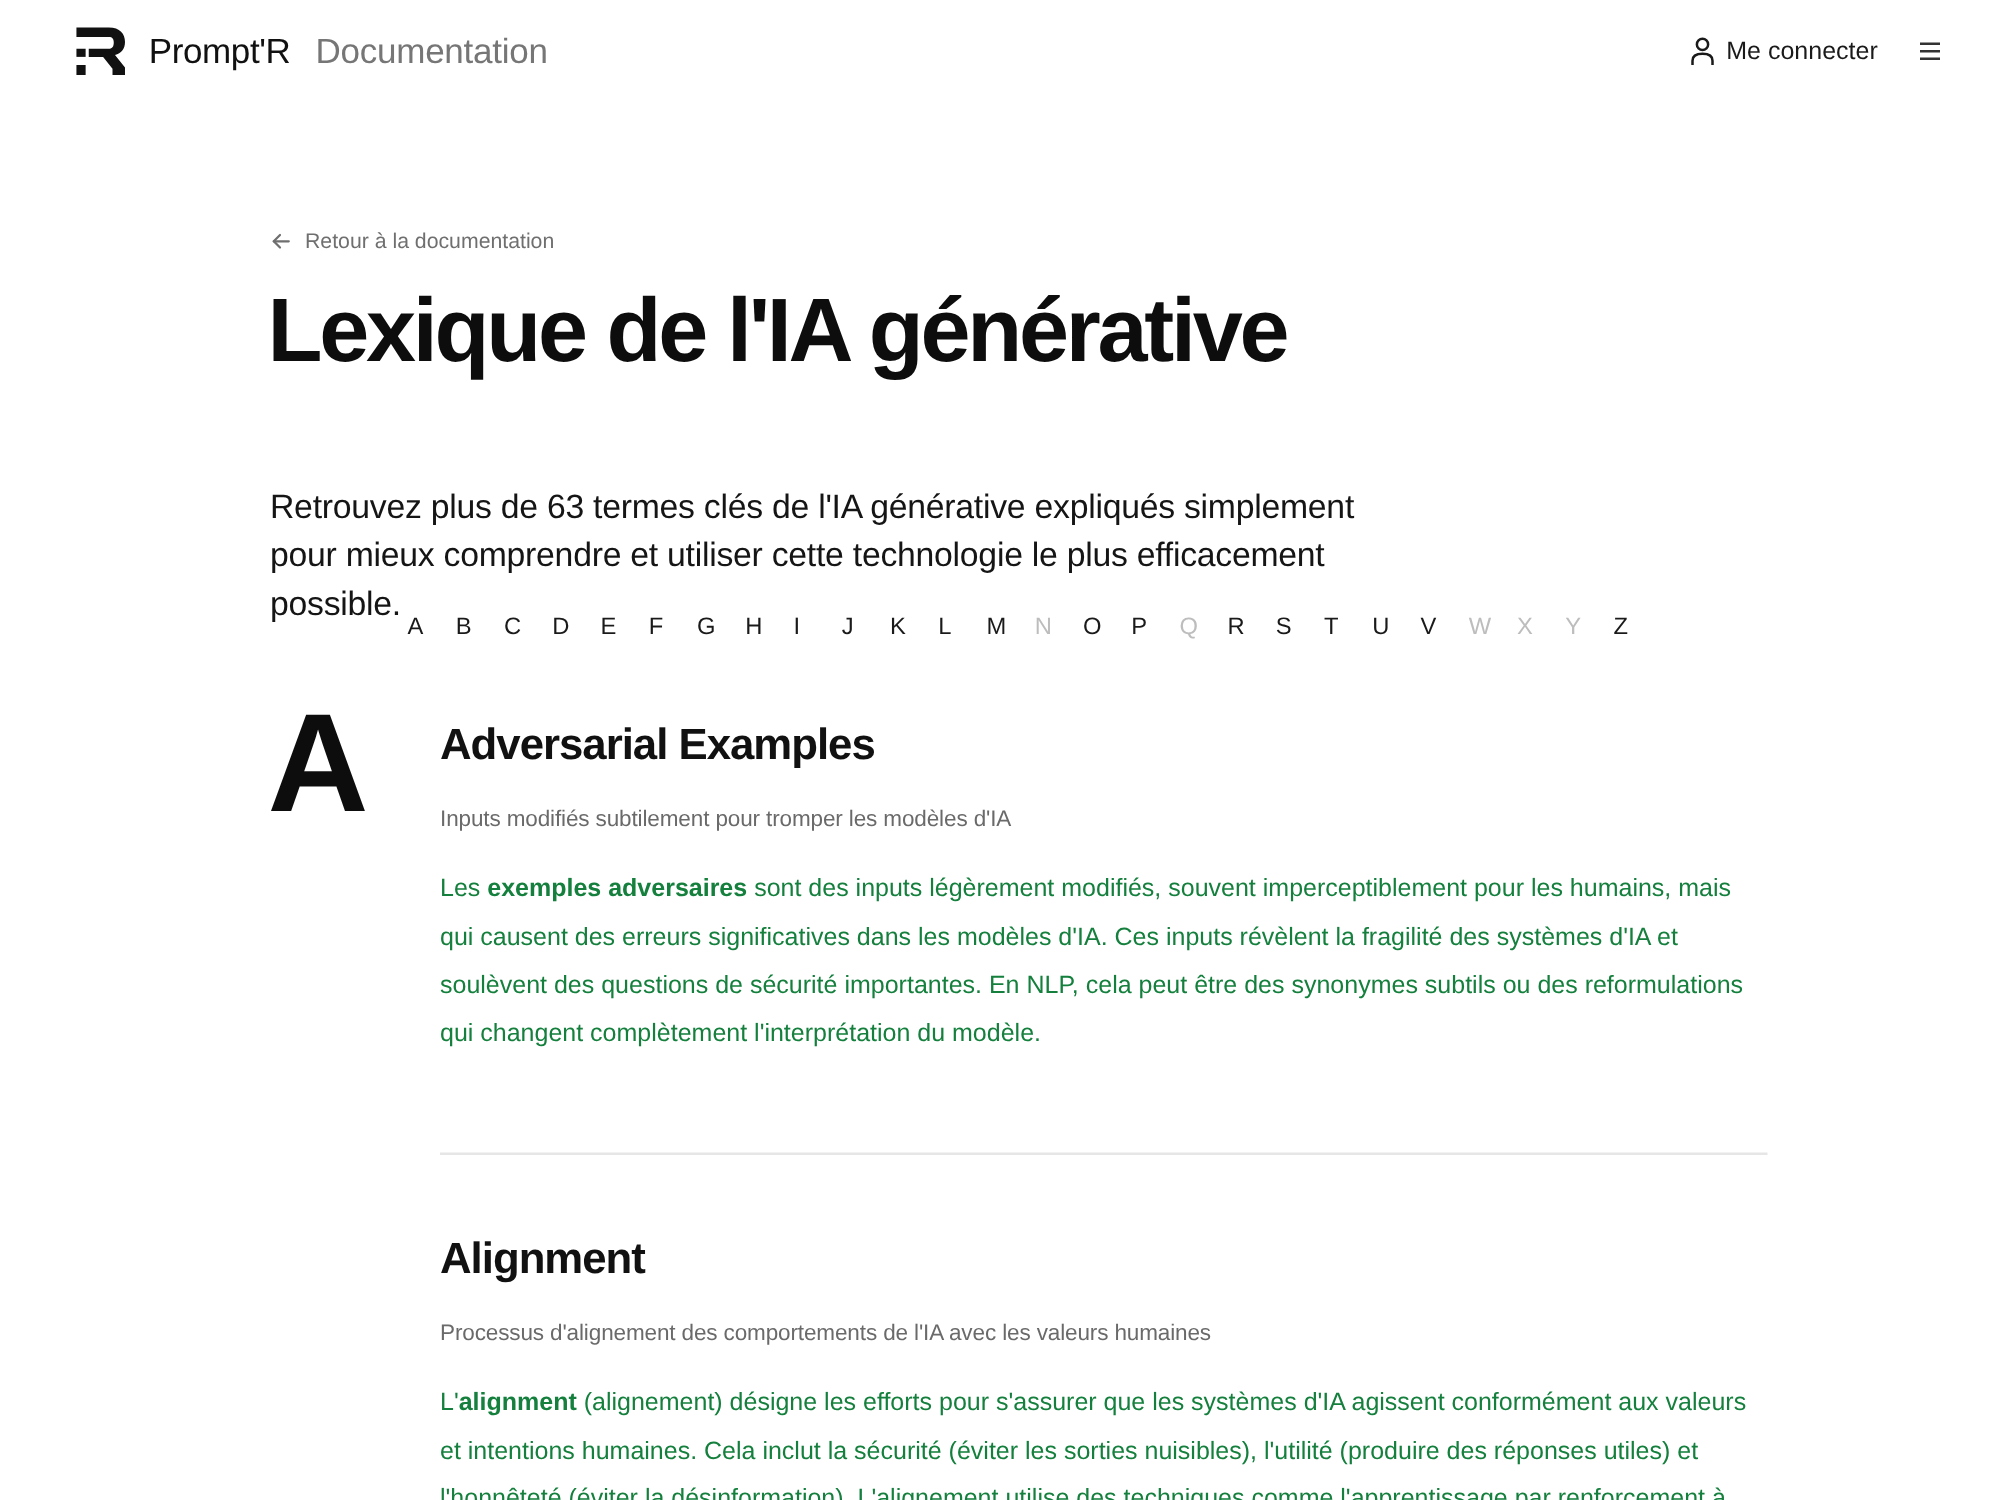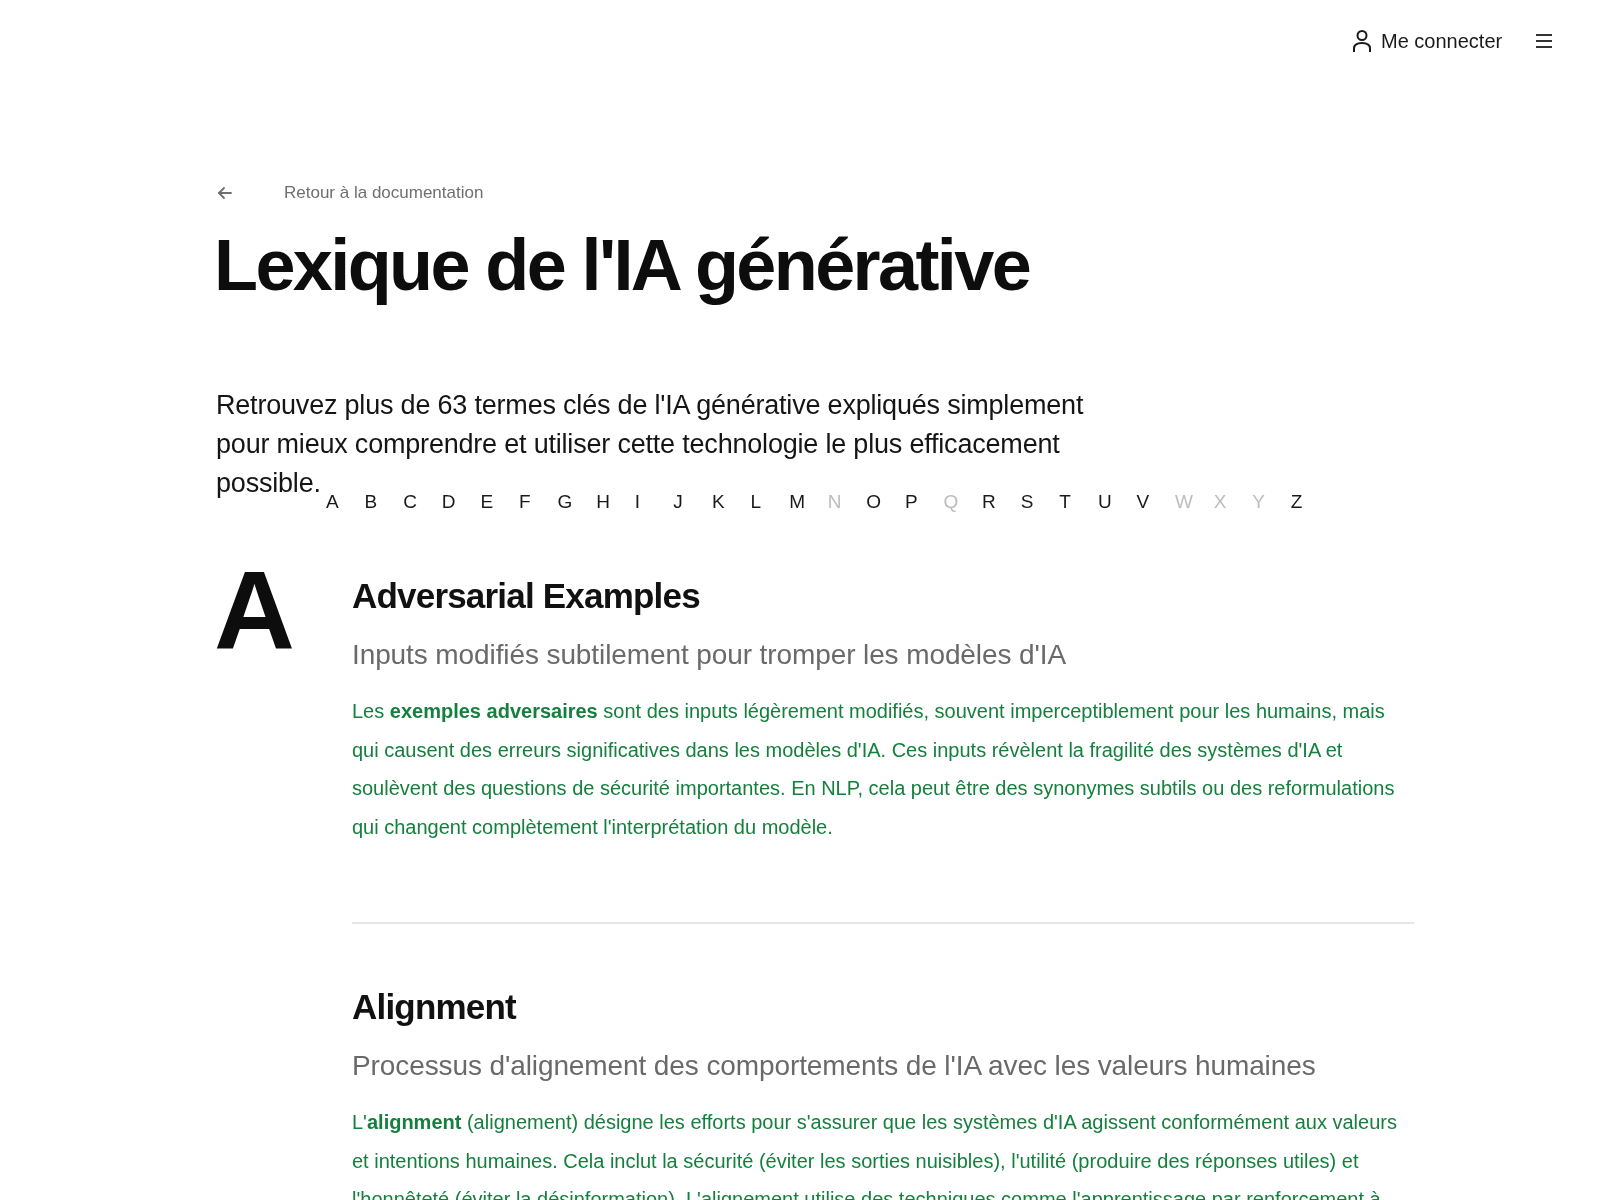--- a/index.html
+++ b/index.html
@@ -12,49 +12,58 @@
     .logo { width: 40px; height: 40px; display: block; }
     .brand-name { font-size: 28px; font-weight: 400; color: #111111; margin-left: 18px; letter-spacing: -0.3px; line-height: 42px; }
     .brand-section { font-size: 28px; font-weight: 400; color: #767676; margin-left: 20px; letter-spacing: -0.2px; line-height: 42px; }
 
     .login { position: absolute; left: 1352px; top: 26px; display: flex; align-items: center; height: 30px; cursor: pointer; }
     .login svg { width: 20px; height: 24px; }
     .login-label { font-size: 20px; color: #1a1a1a; margin-left: 9px; }
     .menu { position: absolute; left: 1534px; top: 30px; width: 20px; height: 22px; cursor: pointer; }
 
     
-    .back { position: absolute; left: 216px; top: 183px; display: flex; align-items: center; cursor: pointer; gap: 40px; }
+    .back { position: absolute; left: 216px; top: 183px; display: flex; align-items: center; cursor: pointer; }
     .back svg { width: 18px; height: 18px; }
     .back-label { font-size: 17px; color: #6f6f6f; margin-left: 10px; }
 
     .title { position: absolute; left: 214px; top: 222px; font-size: 72px; font-weight: 700; letter-spacing: -2.6px; color: #0d0d0d; line-height: 86px; white-space: nowrap; }
 
     .intro { position: absolute; left: 216px; top: 338px; width: 920px; font-size: 27px; line-height: 39px; color: #151515; letter-spacing: -0.2px; margin-top: 48px; }
 
     
     .alphabet { position: absolute; left: 320px; top: 488px; display: flex; }
     .alphabet a { display: block; width: 38.6px; text-align: left; font-size: 19px; color: #1a1a1a; text-decoration: none; line-height: 28px; padding-left: 6px; cursor: pointer; }
     .alphabet a.disabled { color: #bdbdbd; cursor: default; }
 
     
     .section-letter { position: absolute; left: 214px; top: 556px; font-size: 112px; font-weight: 700; line-height: 110px; letter-spacing: -2px; color: #0d0d0d; }
 
     
     .entry { position: absolute; left: 352px; width: 1062px; }
     .entry-title { font-size: 35px; font-weight: 700; letter-spacing: -0.8px; color: #111111; line-height: 52px; }
-    .entry-subtitle { font-size: 28px; color: #6a6a6a; line-height: 34px; margin-top: 16px; letter-spacing: -0.1px; }
+    .entry-subtitle { font-size: 18px; color: #6a6a6a; line-height: 34px; margin-top: 16px; letter-spacing: -0.1px; }
     .entry-body { font-size: 20px; color: #15803d; line-height: 38.5px; margin-top: 20px; }
     .entry-body b { font-weight: 700; }
 
     .divider { position: absolute; left: 352px; top: 922px; width: 1062px; height: 2px; background: #e6e6e6; }
   </style>
 </head>
 <body>
 
 <header class="header">
+  <div class="brand">
+    <svg class="logo" viewBox="0 0 40 40">
+      <path d="M0 1 H26 C35 1 39 6 39 12.5 C39 18 36 21.5 31 23 L39 33 V39 H29 V34 L21.5 24.5 H10 V18 H26 C29 18 30 16 30 13 C30 10 29 8.5 26 8.5 H0 Z" fill="#111"></path>
+      <rect x="0" y="18" width="7.5" height="6.5" fill="#111"></rect>
+      <rect x="0" y="31" width="7.5" height="8" fill="#111"></rect>
+    </svg>
+    <span class="brand-name">Prompt'R</span>
+    <span class="brand-section">Documentation</span>
+  </div>
 
   <div class="login">
     <svg viewBox="0 0 20 24" fill="none" stroke="#1a1a1a" stroke-width="2">
       <circle cx="10" cy="6.5" r="4.5"></circle>
       <path d="M2 23 V19.5 C2 16 5 14 10 14 C15 14 18 16 18 19.5 V23"></path>
     </svg>
     <span class="login-label">Me connecter</span>
   </div>
 
   <svg class="menu" viewBox="0 0 20 22" stroke="#333" stroke-width="2">

